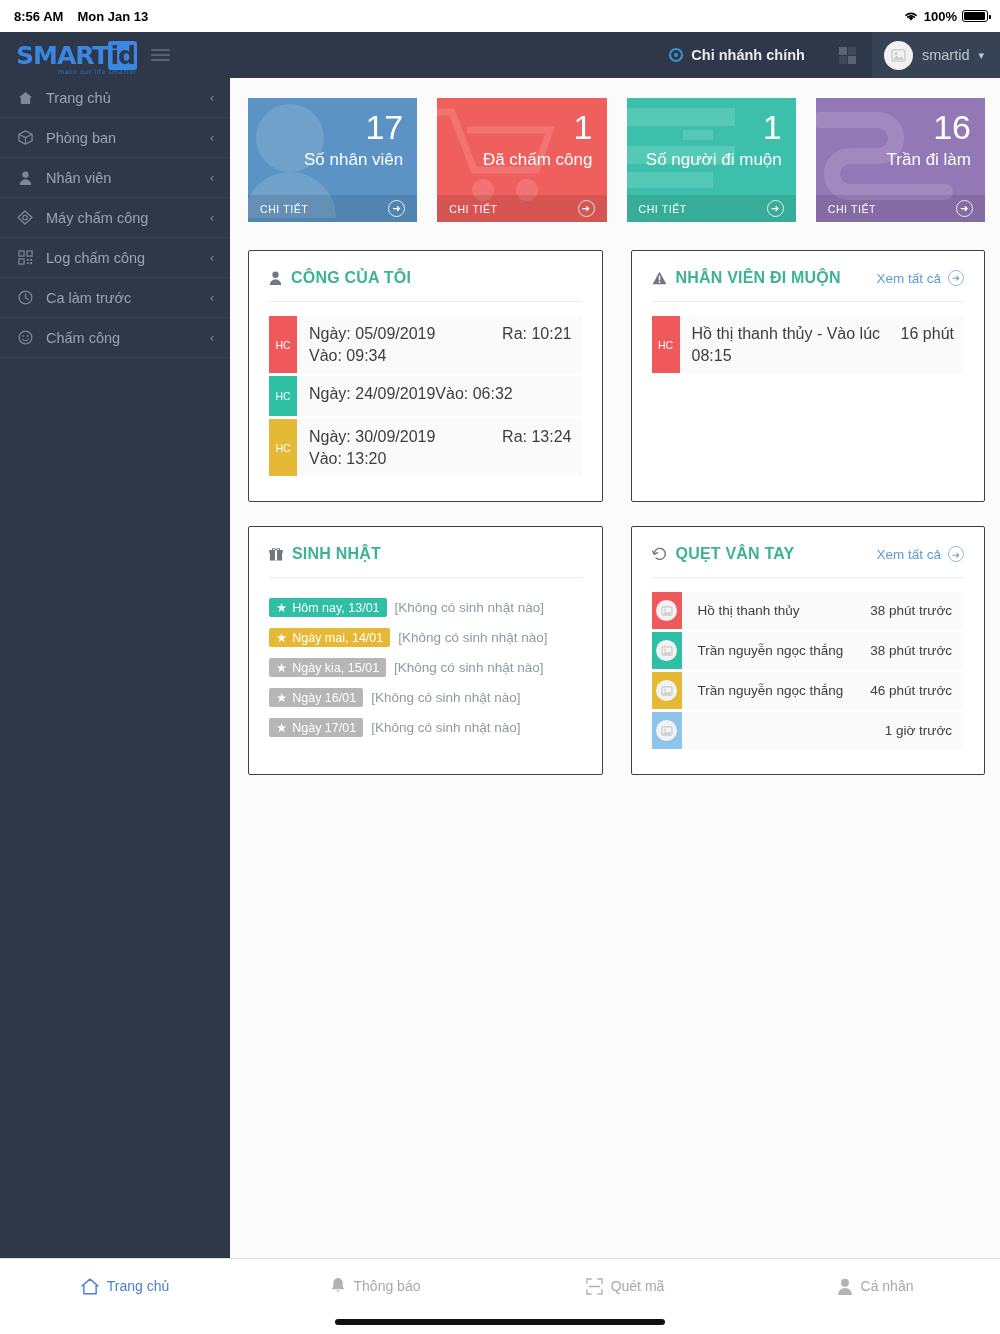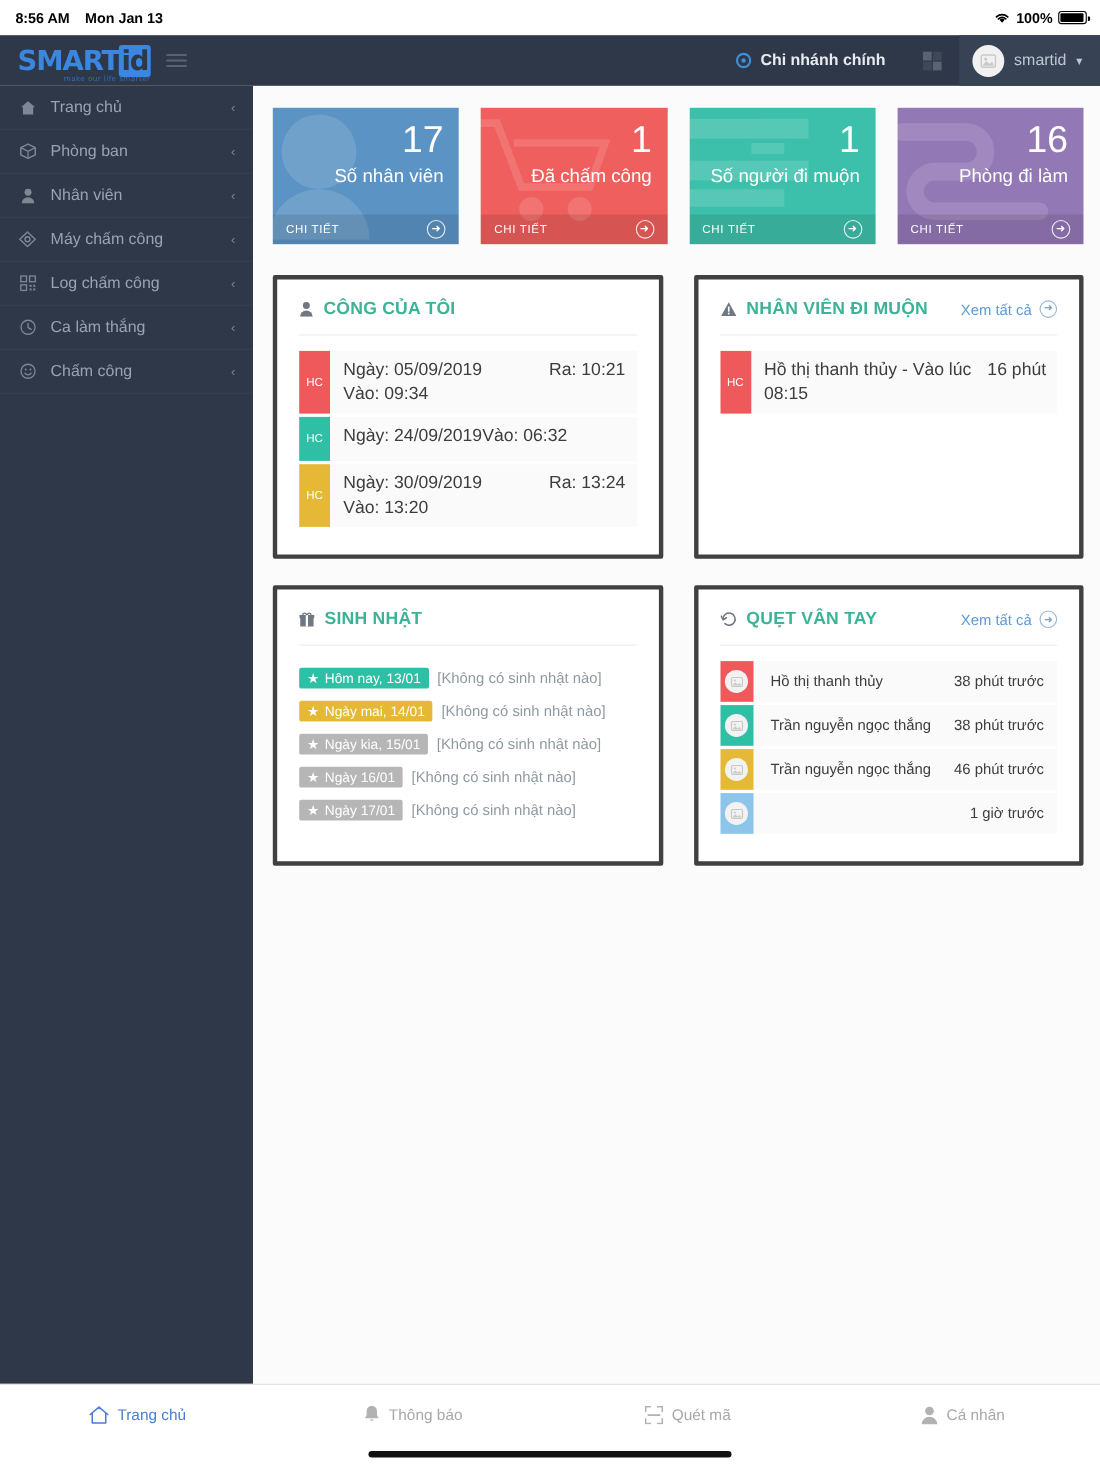--- a/index.html
+++ b/index.html
@@ -117,21 +117,21 @@
     padding: 0 12px; font-size: 10.5px; letter-spacing: .6px; gap: 28px;
   }
   .arrow-circ {
     width: 17px; height: 17px; border-radius: 50%; border: 1.3px solid rgba(255,255,255,.85);
     display: flex; align-items: center; justify-content: center; font-size: 10px; line-height: 1;
   }
 
   
   .panel-row { display: flex; gap: 28px; margin-top: 28px; }
   .panel {
-    flex: 1; background: #fff; border: 4px solid #404040;
+    flex: 1; background: #fff; border: 1px solid #404040;
     border-radius: 2px; padding: 18px 20px 22px 20px;
   }
   .panel-head {
     display: flex; align-items: center; justify-content: space-between;
     border-bottom: 1px solid #ededed; padding-bottom: 14px; margin-bottom: 14px;
   }
   .panel-title {
     display: flex; align-items: center; gap: 9px;
     color: #3cb397; font-size: 16px; font-weight: bold; letter-spacing: .2px;
   }
@@ -310,21 +310,21 @@
       <span class="si-label">Log chấm công</span>
       <span class="si-chev">‹</span>
     </div>
     <div class="side-item">
       <span class="si-icon">
         <svg width="15" height="15" viewBox="0 0 16 16">
             <circle cx="8" cy="8" r="6.8" fill="none" stroke="#7f8795" stroke-width="1.3"></circle>
             <path d="M8 4.2 V8.3 l3 1.8" stroke="#7f8795" stroke-width="1.3" fill="none" stroke-linecap="round"></path>
           </svg>
       </span>
-      <span class="si-label">Ca làm thắng</span>
+      <span class="si-label">Ca làm trước</span>
       <span class="si-chev">‹</span>
     </div>
     <div class="side-item">
       <span class="si-icon">
         <svg width="15" height="15" viewBox="0 0 16 16">
             <circle cx="8" cy="8" r="6.8" fill="none" stroke="#7f8795" stroke-width="1.3"></circle>
             <circle cx="5.7" cy="6.3" r=".95" fill="#7f8795"></circle>
             <circle cx="10.3" cy="6.3" r=".95" fill="#7f8795"></circle>
             <path d="M5 9.8 a3.6 3.6 0 0 0 6 0" stroke="#7f8795" stroke-width="1.2" fill="none" stroke-linecap="round"></path>
           </svg>
@@ -378,21 +378,21 @@
           <span>CHI TIẾT</span>
           <span class="arrow-circ">➜</span>
         </div>
       </div>
 
       <div class="card" style="background:#9378b6">
         <svg class="bg-shape" style="left:-6px;top:4px" width="150" height="115" viewBox="0 0 150 115">
             <path d="M10 18 h58 a18 18 0 0 1 0 36 H40 a18 18 0 0 0 0 36 h95" fill="none" stroke="#fff" stroke-width="16" stroke-linecap="round"></path>
           </svg>
         <div class="num">16</div>
-        <div class="cap">Phòng đi làm</div>
+        <div class="cap">Trần đi làm</div>
         <div class="foot">
           <span>CHI TIẾT</span>
           <span class="arrow-circ">➜</span>
         </div>
       </div>
     </div>
 
     <div class="panel-row">
 
       <div class="panel" style="min-height:245px">

